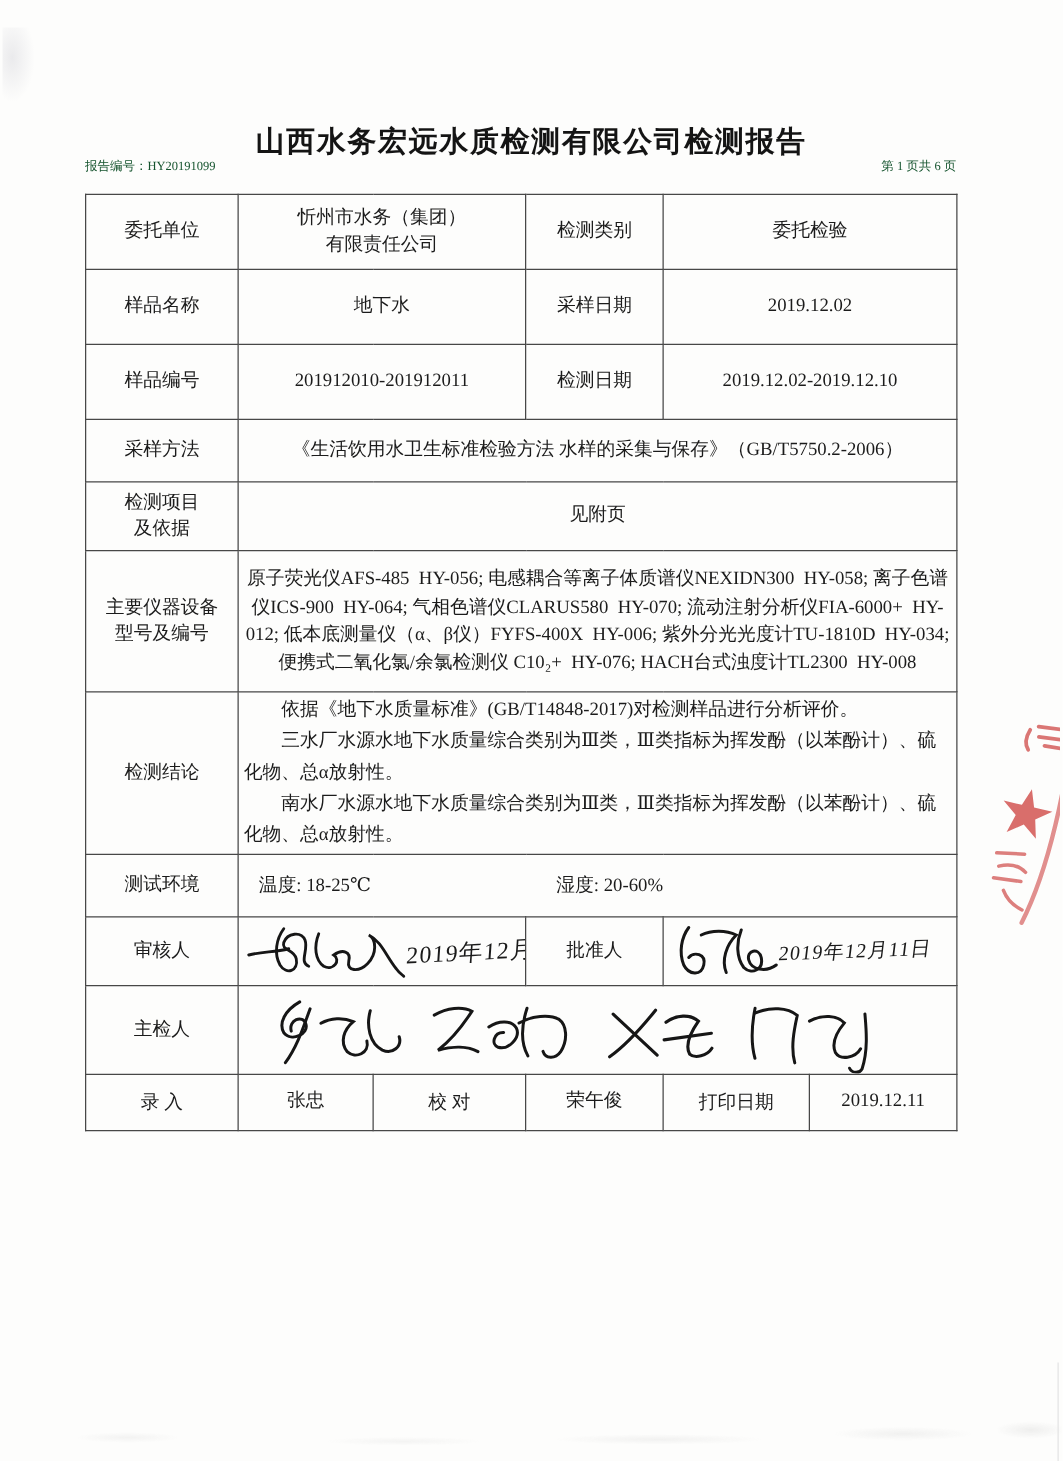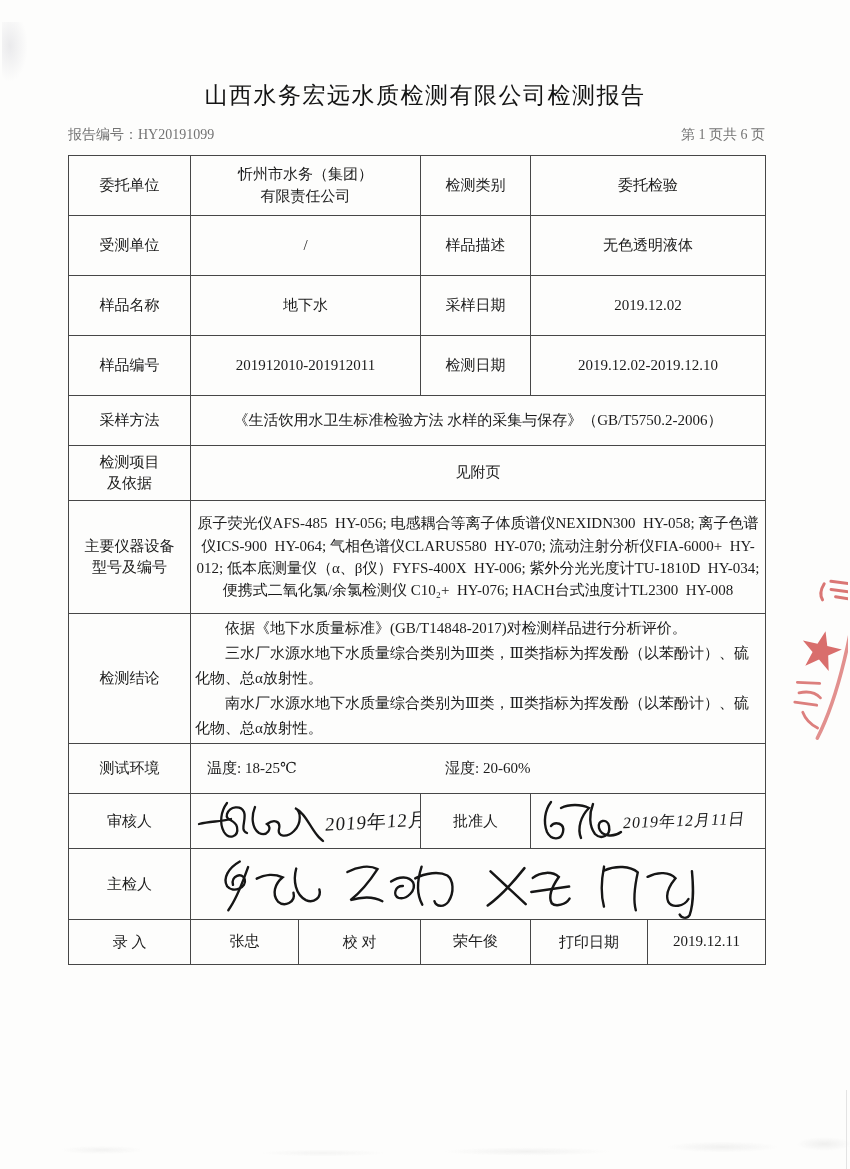--- a/index.html
+++ b/index.html
@@ -22,29 +22,29 @@
     background:
       radial-gradient(ellipse 60px 6px at 12% 70%, rgba(150,150,150,.18), transparent 70%),
       radial-gradient(ellipse 90px 5px at 38% 80%, rgba(150,150,150,.16), transparent 70%),
       radial-gradient(ellipse 120px 6px at 62% 75%, rgba(150,150,150,.2), transparent 70%),
       radial-gradient(ellipse 80px 8px at 85% 60%, rgba(150,150,150,.22), transparent 70%),
       radial-gradient(ellipse 40px 10px at 97% 50%, rgba(150,150,150,.25), transparent 70%);
   }
   .edge-right{position:absolute;right:3px;top:1090px;width:1px;height:79px;background:#e3e3e3;}
 
   .doc-title{
-    position:absolute;top:80px;left:0;width:100%;
+    position:absolute;top:98px;left:0;width:100%;
     text-align:center;
     font-family:"Liberation Sans","DejaVu Sans",sans-serif;
-    font-weight:400;font-size:23px;letter-spacing:1.5px;color:#141414;
+    font-weight:700;font-size:23px;letter-spacing:1.5px;color:#141414;
   }
   .meta-line{
     position:absolute;top:126px;left:68px;width:697px;
     display:flex;justify-content:space-between;
-    font-size:14px;color:#737373;
+    font-size:10px;color:#14532d;
   }
   table.report{
     position:absolute;left:68px;top:155px;
     width:697px;border-collapse:collapse;table-layout:fixed;
     font-size:15px;color:#1b1b1b;
   }
   table.report td{
     border:1px solid #474747;
     text-align:center;vertical-align:middle;
     padding:2px 4px;
@@ -101,26 +101,20 @@
 
     <tbody>
         <tr style="height:60px">
       <td class="lbl">委托单位</td>
       <td class="val" colspan="2">忻州市水务（集团）
 有限责任公司</td>
       <td class="lbl">检测类别</td>
       <td class="val" colspan="2">委托检验</td>
     </tr>
 
-    <tr style="height:60px">
-      <td class="lbl">受测单位</td>
-      <td class="val" colspan="2">/</td>
-      <td class="lbl">样品描述</td>
-      <td class="val" colspan="2">无色透明液体</td>
-    </tr>
 
     <tr style="height:60px">
       <td class="lbl">样品名称</td>
       <td class="val" colspan="2">地下水</td>
       <td class="lbl">采样日期</td>
       <td class="val" colspan="2">2019.12.02</td>
     </tr>
 
 
     <tr style="height:60px">

